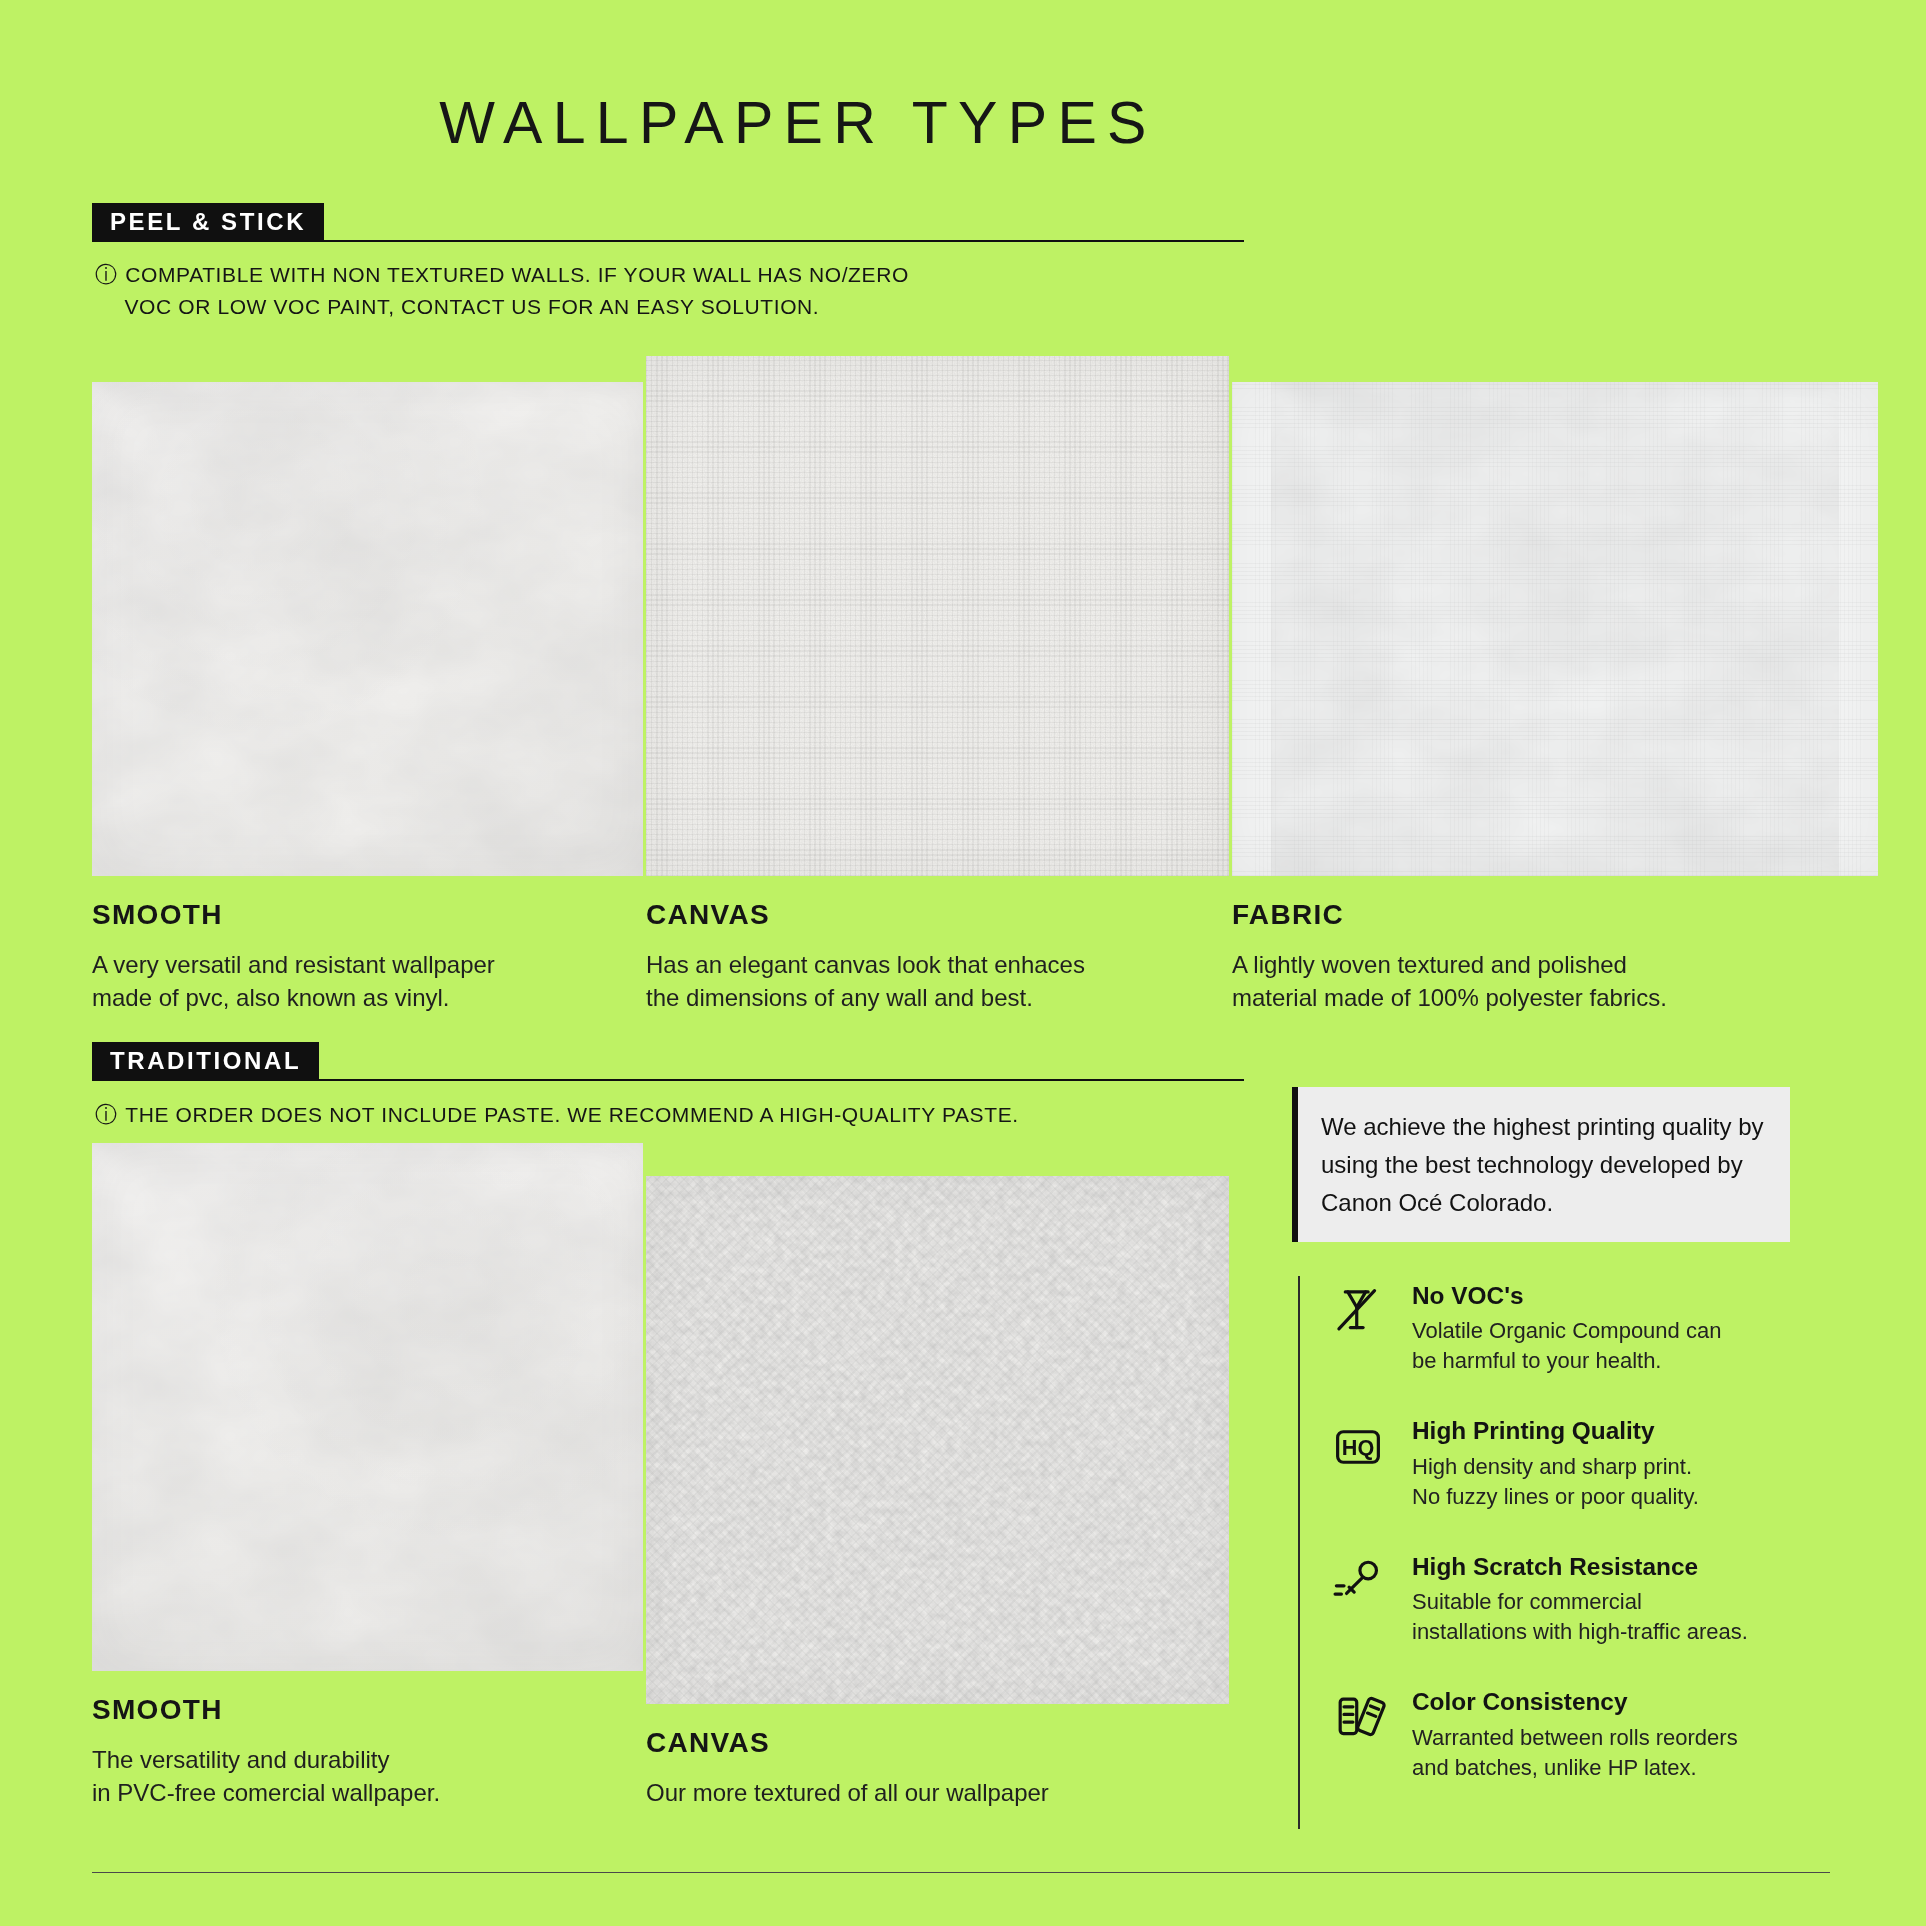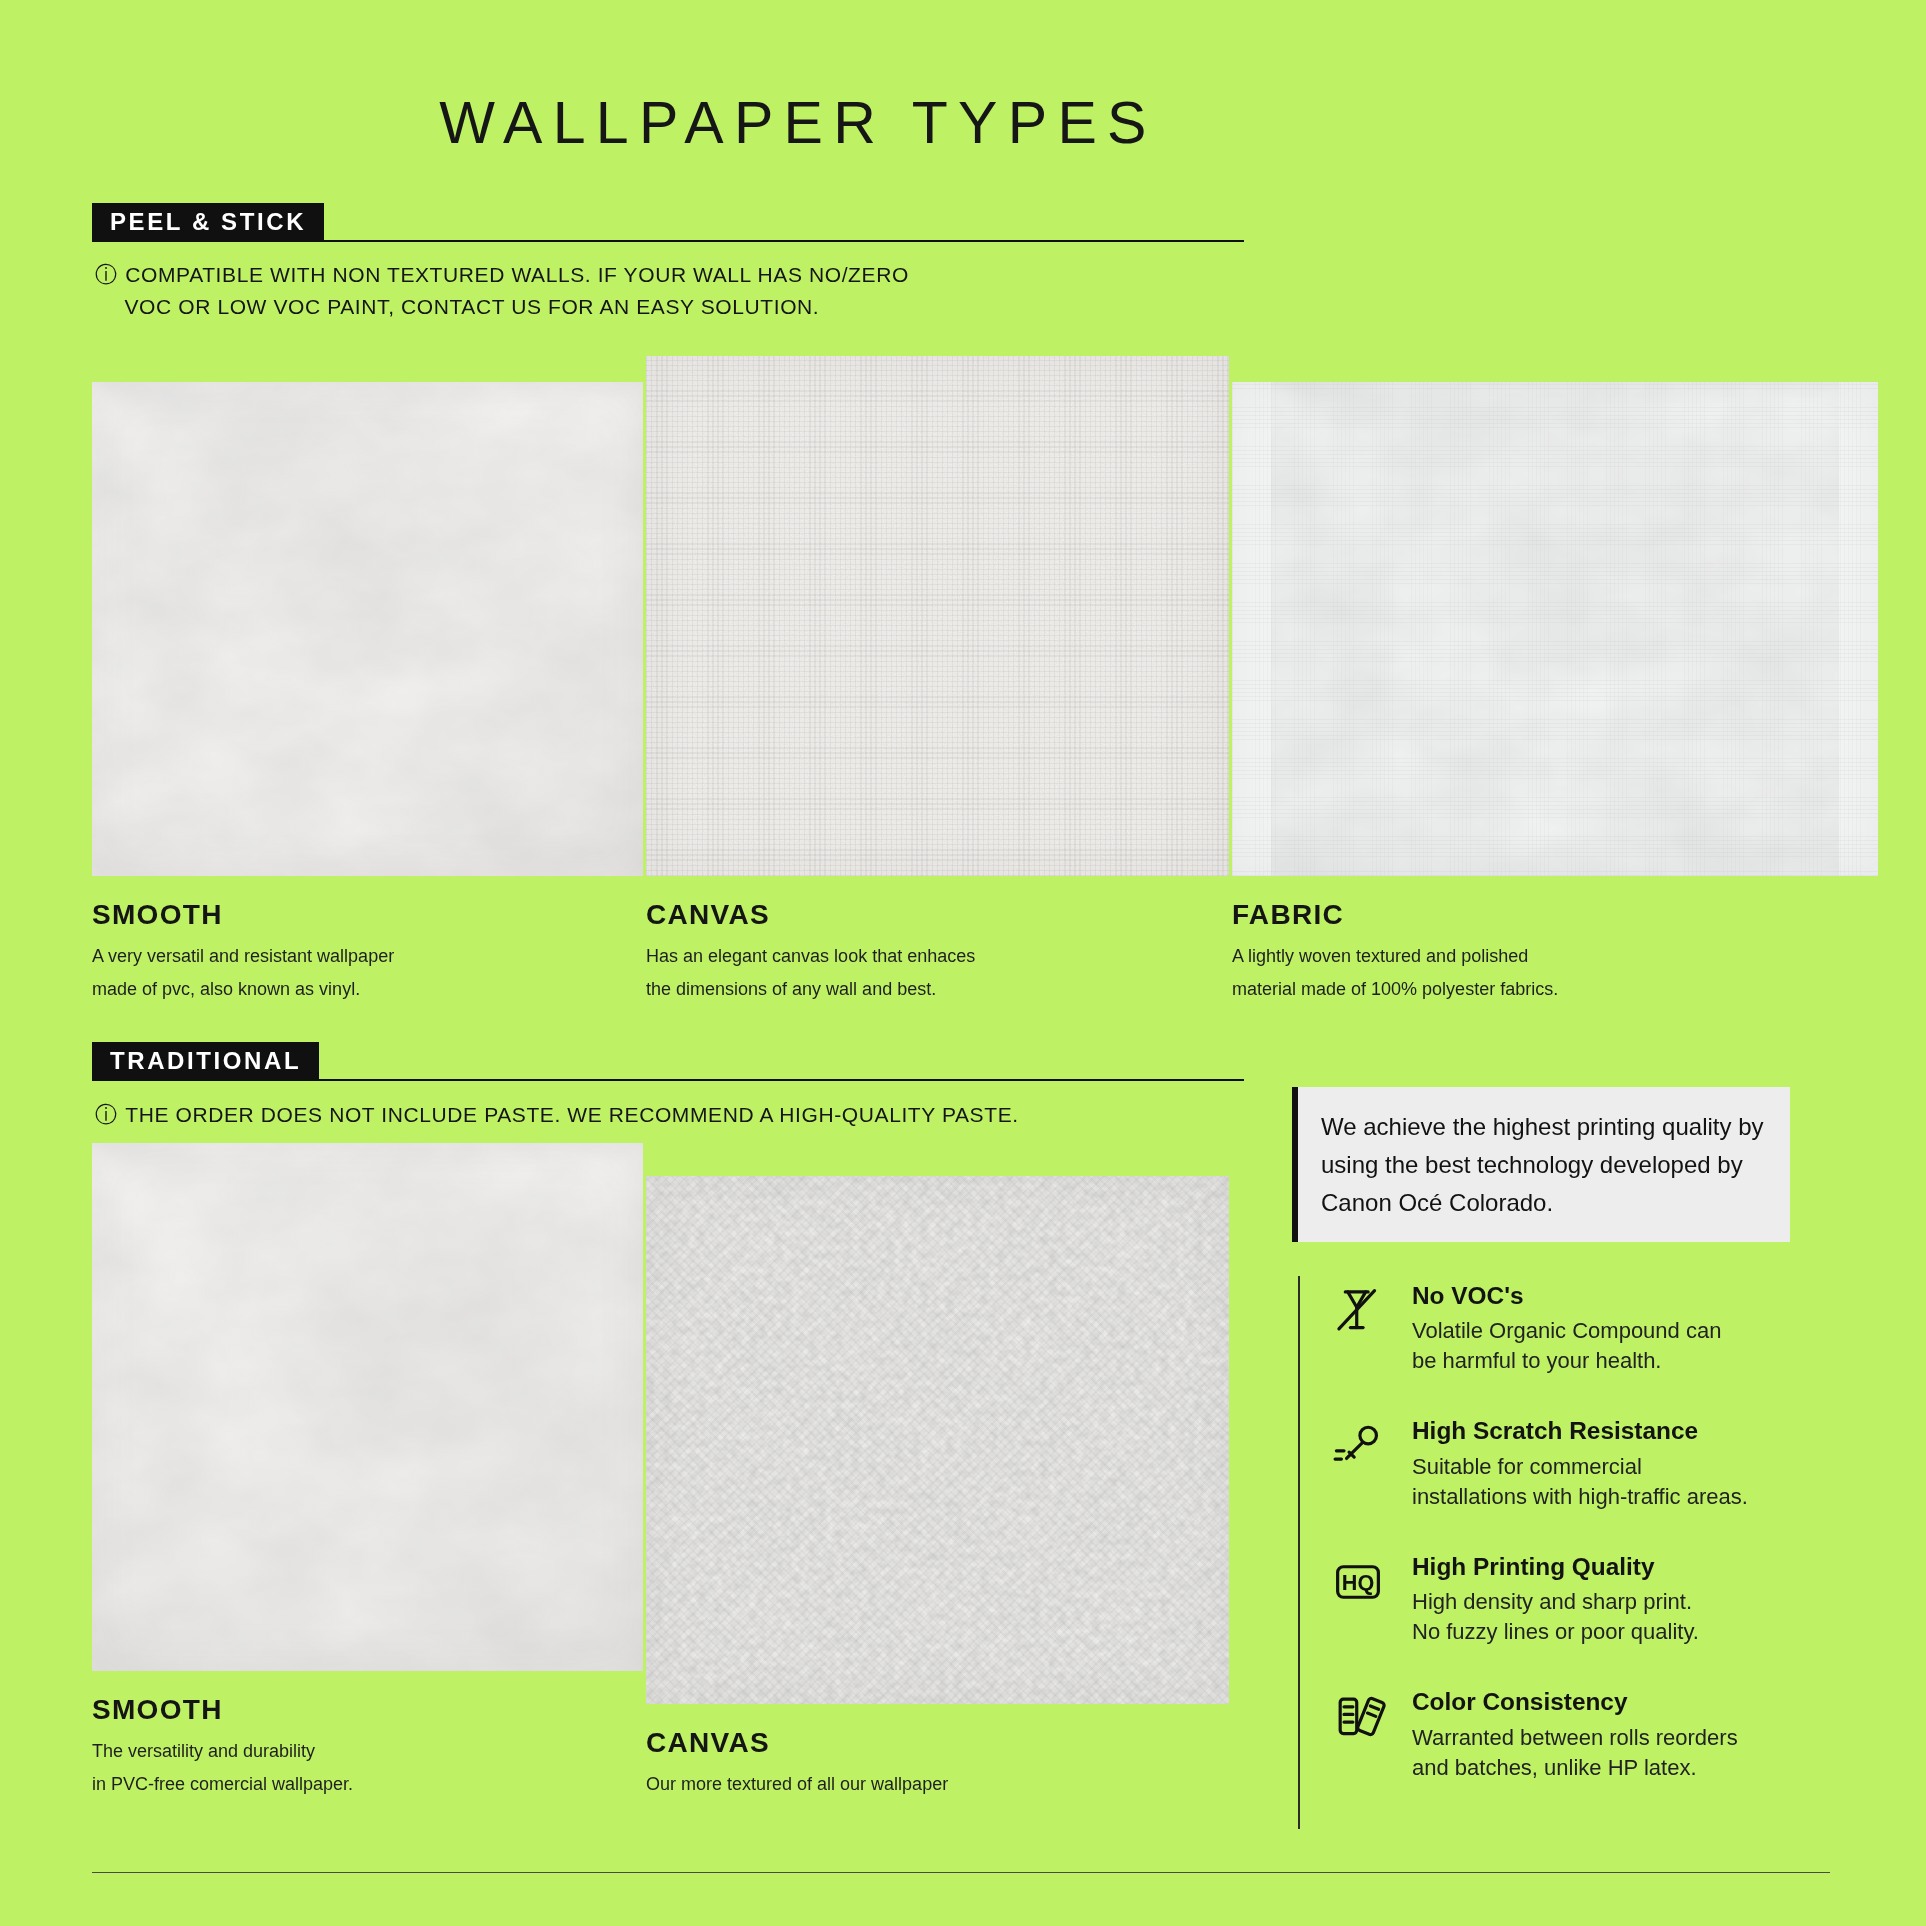--- a/index.html
+++ b/index.html
@@ -42,21 +42,21 @@
       repeating-linear-gradient(0deg, rgba(0,0,0,0.03) 0 0.6px, transparent 0.6px 3.9px),
       repeating-linear-gradient(90deg, rgba(0,0,0,0.025) 0 0.6px, transparent 0.6px 3.9px); }
   .tex-smooth2 { background:
       radial-gradient(circle at 65% 30%, rgba(0,0,0,0.025), transparent 50%),
       linear-gradient(160deg, #f6f5f4 0%, #f0efed 55%, #ebeae8 100%); }
   .tex-canvas2 { background-color:#f1f0ee; background-image:
       repeating-linear-gradient(45deg, rgba(0,0,0,0.035) 0 1.9px, transparent 1.9px 6.4px),
       repeating-linear-gradient(-45deg, rgba(0,0,0,0.035) 0 1.9px, transparent 1.9px 6.4px); }
 
   .swatch-name { margin-top:23px; font-size:28px; font-weight:700; letter-spacing:1.3px; color:#151515; }
-  .swatch-desc { margin-top:9px; font-size:18px; line-height:33px; color:#1f1f1f; }
+  .swatch-desc { margin-top:17px; font-size:24px; line-height:33px; color:#1f1f1f; }
 
   .quality-box { position:absolute; top:1087px; left:1292px; width:498px;
                  background:#ededed; border-left:6.4px solid #111; padding:20.5px 23px; }
   .quality-box p { font-size:24px; line-height:38px; max-width:460px; color:#121212; }
 
   .features-divider { position:absolute; top:1276px; left:1298px; width:1.9px; height:553px; background:#2b2b2b; }
   .features { position:absolute; top:1282px; left:1330px; width:533px; }
   .feature { display:flex; margin-bottom:41px; }
   .f-icon { width:59px; flex:0 0 59px; margin-right:23px; padding-top:1.3px; }
   .icon-svg { width:56px; height:56px; stroke:#111; stroke-width:5; fill:none; stroke-linecap:round; stroke-linejoin:round; }
@@ -204,48 +204,48 @@
         <div class="f-desc">
           <div>Volatile Organic Compound can</div>
           <div>be harmful to your health.</div>
         </div>
       </div>
     </div>
 
     <div class="feature">
       <div class="f-icon">
         <svg class="icon-svg" viewBox="0 0 88 88">
+          <rect x="12" y="20" width="64" height="48" rx="9"></rect>
+          <text class="hq-text" x="44" y="56" text-anchor="middle">HQ</text>
+        </svg>
+      </div>
+      <div class="f-text">
+        <div class="f-title">High Printing Quality</div>
+        <div class="f-desc">
+          <div>High density and sharp print.</div>
+          <div>No fuzzy lines or poor quality.</div>
+        </div>
+      </div>
+    </div>
+
+    <div class="feature">
+      <div class="f-icon">
+        <svg class="icon-svg" viewBox="0 0 88 88">
           <circle cx="60" cy="26" r="13"></circle>
           <path d="M51 37 L26 62"></path>
           <path d="M30 52 L38 60"></path>
           <path d="M10 50 H22"></path>
           <path d="M8 63 H18"></path>
         </svg>
       </div>
       <div class="f-text">
         <div class="f-title">High Scratch Resistance</div>
         <div class="f-desc">
           <div>Suitable for commercial</div>
           <div>installations with high-traffic areas.</div>
-        </div>
-      </div>
-    </div>
-
-    <div class="feature">
-      <div class="f-icon">
-        <svg class="icon-svg" viewBox="0 0 88 88">
-          <rect x="12" y="20" width="64" height="48" rx="9"></rect>
-          <text class="hq-text" x="44" y="56" text-anchor="middle">HQ</text>
-        </svg>
-      </div>
-      <div class="f-text">
-        <div class="f-title">High Printing Quality</div>
-        <div class="f-desc">
-          <div>High density and sharp print.</div>
-          <div>No fuzzy lines or poor quality.</div>
         </div>
       </div>
     </div>
 
     <div class="feature">
       <div class="f-icon">
         <svg class="icon-svg" viewBox="0 0 88 88">
           <rect x="16" y="16" width="26" height="54" rx="5"></rect>
           <path d="M22 28 H36 M22 40 H36 M22 52 H36"></path>
           <g transform="rotate(22 54 66)">

